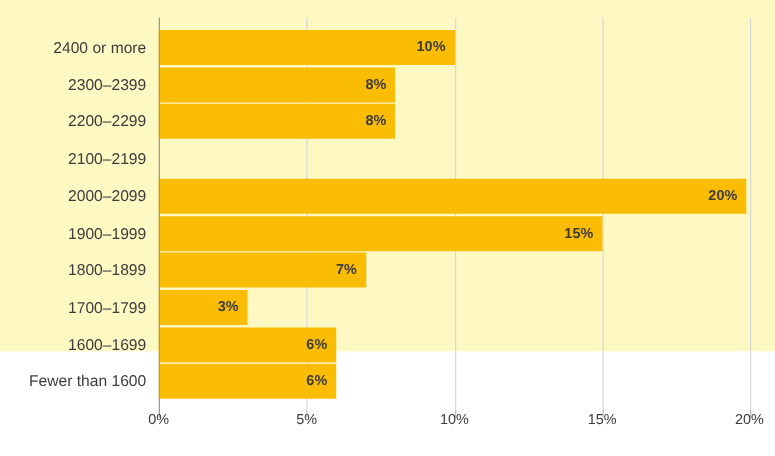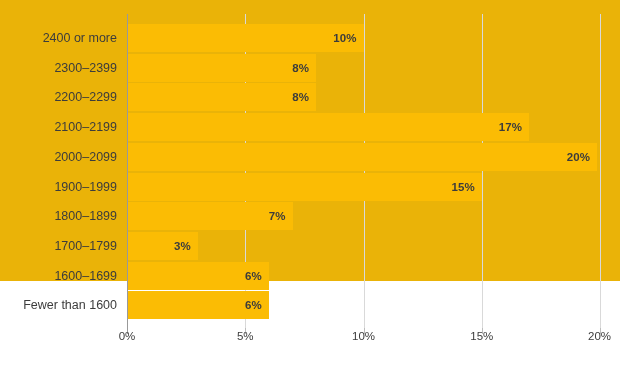--- a/index.html
+++ b/index.html
@@ -12,21 +12,21 @@
     height: 365px;
     overflow: hidden;
     font-family: "Liberation Sans", sans-serif;
     -webkit-font-smoothing: antialiased;
   }
 
   #chart-root {
     position: relative;
     width: 620px;
     height: 281px;
-    background: #eab308;
+    background: #fef9c3;
   }
 
   
 
   #plot {
     position: absolute;
     left: 127px;
     top: 14px;
     width: 473px;
     height: 314px;
@@ -151,25 +151,20 @@
         <span class="bar-value">8%</span>
       </div>
     </div>
 
     <div class="bar-row" style="top:69.4px;">
       <div class="bar" style="width:189.2px;">
         <span class="bar-value">8%</span>
       </div>
     </div>
 
-    <div class="bar-row" style="top:99.1px;">
-      <div class="bar" style="width:402.05px;">
-        <span class="bar-value">17%</span>
-      </div>
-    </div>
 
     <div class="bar-row" style="top:128.8px;">
       <div class="bar" style="width:470px;">
         <span class="bar-value">20%</span>
       </div>
     </div>
 
     <div class="bar-row" style="top:158.5px;">
       <div class="bar" style="width:354.75px;">
         <span class="bar-value">15%</span>

